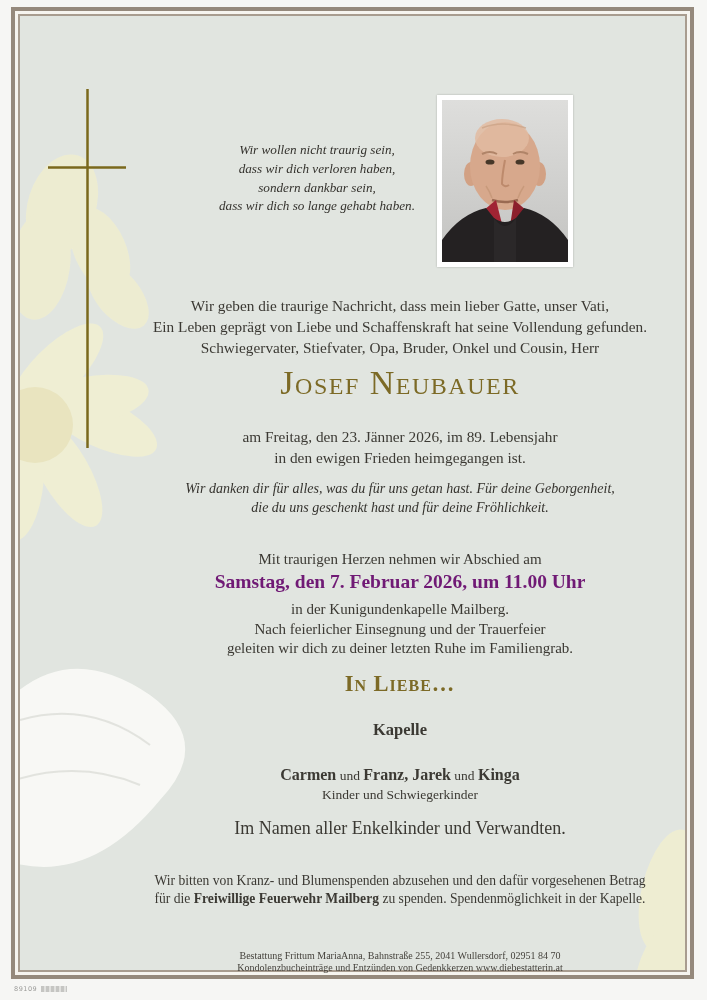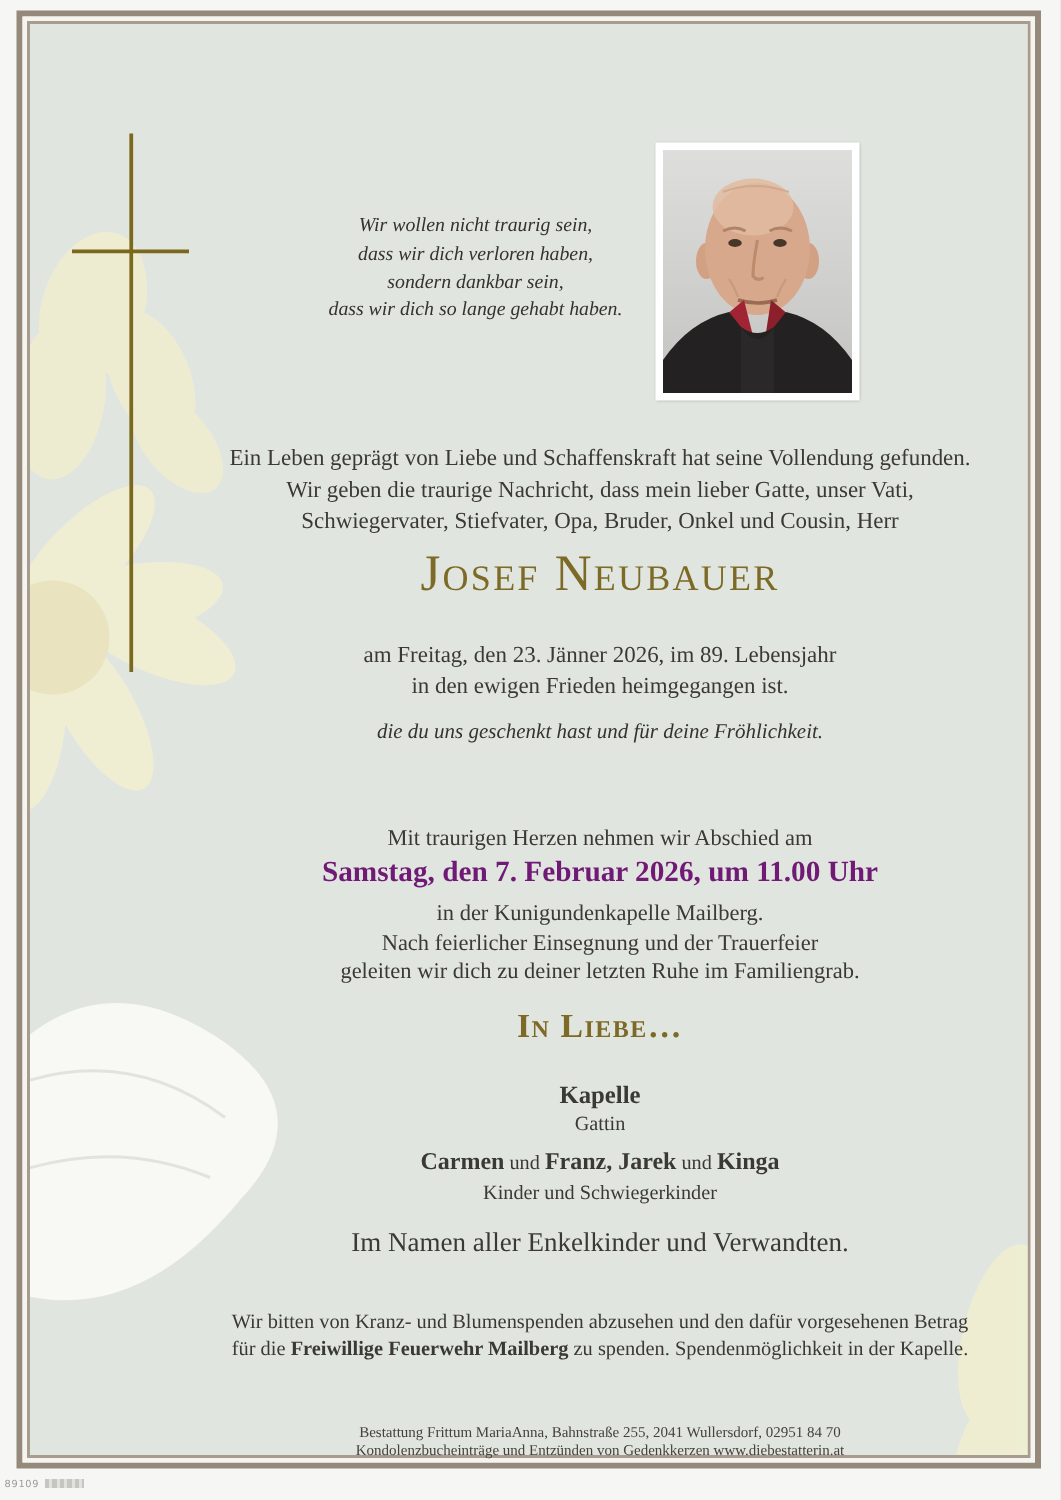--- a/index.html
+++ b/index.html
@@ -33,21 +33,21 @@
   .children .nm{font-size:16px;font-weight:bold;text-align:right;}
   .children-rel{top:787px;font-size:13.5px;}
   .imnamen{top:818px;font-size:18px;}
   .donation{top:872px;font-size:13.6px;line-height:17.6px;}
   .donation .b{font-weight:bold;}
   .footer{top:950px;font-size:10px;line-height:11.8px;color:#45423c;}
   
   .photo{position:absolute;left:437px;top:95px;width:126px;height:162px;background:#fff;padding:5px;box-shadow:0 0 2px rgba(0,0,0,.25);}
   .photo svg{display:block;width:126px;height:162px;}
   
-  .print-code{position:absolute;left:3px;top:985px;font-family:"DejaVu Sans",sans-serif;font-size:6.5px;color:#9a9a98;letter-spacing:.5px;display:flex;align-items:center;gap:4px;}
+  .print-code{position:absolute;left:14px;top:985px;font-family:"DejaVu Sans",sans-serif;font-size:6.5px;color:#9a9a98;letter-spacing:.5px;display:flex;align-items:center;gap:4px;}
   .printer-mark{width:26px;height:6px;background:repeating-linear-gradient(90deg,#b9b9b6 0 3px,#dcdcd9 3px 5px);opacity:.8;}
 </style>
 </head>
 <body>
 
 <div class="page">
 
   <div class="card">
     <div class="card-light">
       <div class="card-mid">
@@ -123,48 +123,48 @@
   </div>
 
   <div class="blk quote">
     <div>Wir wollen nicht traurig sein,</div>
     <div>dass wir dich verloren haben,</div>
     <div>sondern dankbar sein,</div>
     <div>dass wir dich so lange gehabt haben.</div>
   </div>
 
   <div class="blk col announce">
+    <div>Wir geben die traurige Nachricht, dass mein lieber Gatte, unser Vati,</div>
     <div>Ein Leben geprägt von Liebe und Schaffenskraft hat seine Vollendung gefunden.</div>
-    <div>Wir geben die traurige Nachricht, dass mein lieber Gatte, unser Vati,</div>
     <div>Schwiegervater, Stiefvater, Opa, Bruder, Onkel und Cousin, Herr</div>
   </div>
 
   <div class="blk col name">Josef Neubauer</div>
 
   <div class="blk col death">
     <div>am Freitag, den 23. Jänner 2026, im 89. Lebensjahr</div>
     <div>in den ewigen Frieden heimgegangen ist.</div>
   </div>
 
   <div class="blk col thanks">
+    <div>Wir danken dir für alles, was du für uns getan hast. Für deine Geborgenheit,</div>
     <div>die du uns geschenkt hast und für deine Fröhlichkeit.</div>
   </div>
 
   <div class="blk col farewell-intro">Mit traurigen Herzen nehmen wir Abschied am</div>
   <div class="blk col farewell-date">Samstag, den 7. Februar 2026, um 11.00 Uhr</div>
   <div class="blk col location">
     <div>in der Kunigundenkapelle Mailberg.</div>
     <div>Nach feierlicher Einsegnung und der Trauerfeier</div>
     <div>geleiten wir dich zu deiner letzten Ruhe im Familiengrab.</div>
   </div>
 
   <div class="blk col inliebe">In Liebe…</div>
 
   <div class="blk col widow-name">Kapelle</div>
-  <div class="blk col widow-rel">Gattin</div>
 
   <div class="blk col children">
     <span class="nm">Carmen</span><span> und </span><span class="nm">Franz, Jarek</span><span> und </span><span class="nm">Kinga</span>
   </div>
   <div class="blk col children-rel">Kinder und Schwiegerkinder</div>
 
   <div class="blk col imnamen">Im Namen aller Enkelkinder und Verwandten.</div>
 
   <div class="blk col donation">
     <div>Wir bitten von Kranz- und Blumenspenden abzusehen und den dafür vorgesehenen Betrag</div>

